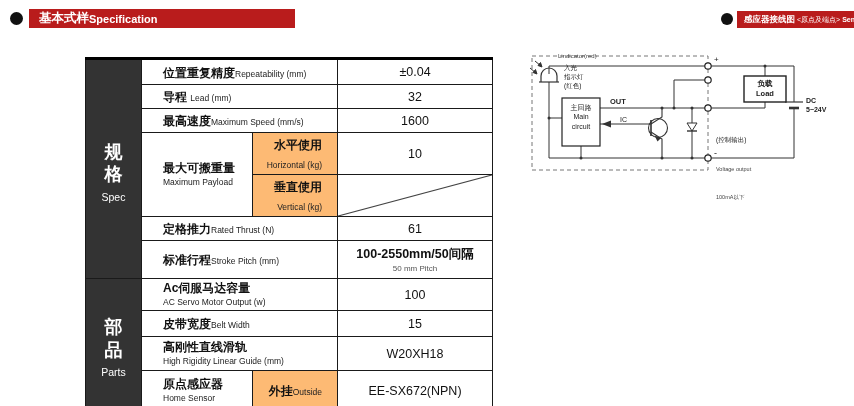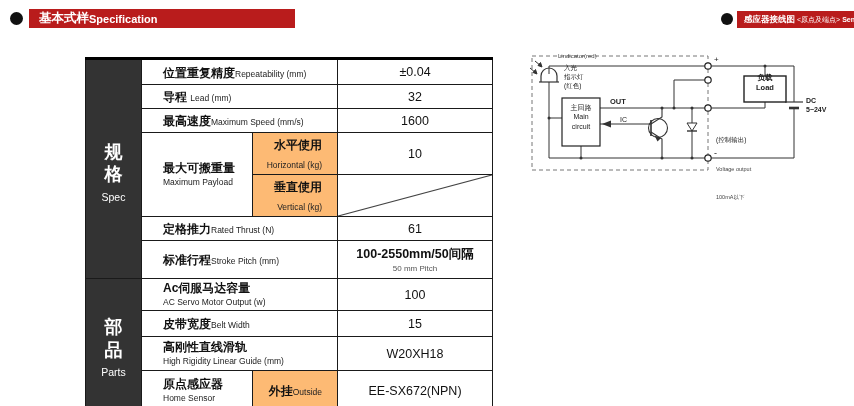--- a/index.html
+++ b/index.html
@@ -45,21 +45,21 @@
   .fn2{font-size:9px;color:#444;display:block;padding-left:48px;}
   
   .diagram{position:absolute;left:524px;top:46px;width:330px;height:138px;}
   .diagram svg.circuit{position:absolute;left:0;top:0;}
   .dlbl{position:absolute;color:#222;line-height:1.35;white-space:pre-line;}
   .lbl-ind-en{left:34px;top:6px;font-size:6px;color:#444;}
   .lbl-ind-cn{left:40px;top:18px;font-size:6.5px;}
   .lbl-main{left:38px;top:57px;width:38px;text-align:center;font-size:7px;}
   .lbl-out{left:86px;top:51px;font-size:7.5px;font-weight:bold;}
   .lbl-ic{left:96px;top:69px;font-size:7px;}
-  .lbl-load{left:220px;top:27px;width:42px;text-align:center;font-size:7.5px;font-weight:bold;}
+  .lbl-load{left:220px;top:33px;width:42px;text-align:center;font-size:7.5px;font-weight:bold;}
   .lbl-dc{left:282px;top:50px;font-size:7px;font-weight:bold;}
   .lbl-ctrl{left:192px;top:68px;width:72px;}
   .lbl-ctrl span{display:block;line-height:1.3;}
   .ctrl-cn{font-size:6.5px;color:#222;}
   .ctrl-en{font-size:5.5px;color:#444;}
   .ctrl-lim{font-size:5.5px;color:#444;}
   .lbl-plus{left:190px;top:9px;font-size:8px;}
   .lbl-minus{left:190px;top:101px;font-size:9px;}
 </style>
 </head>

